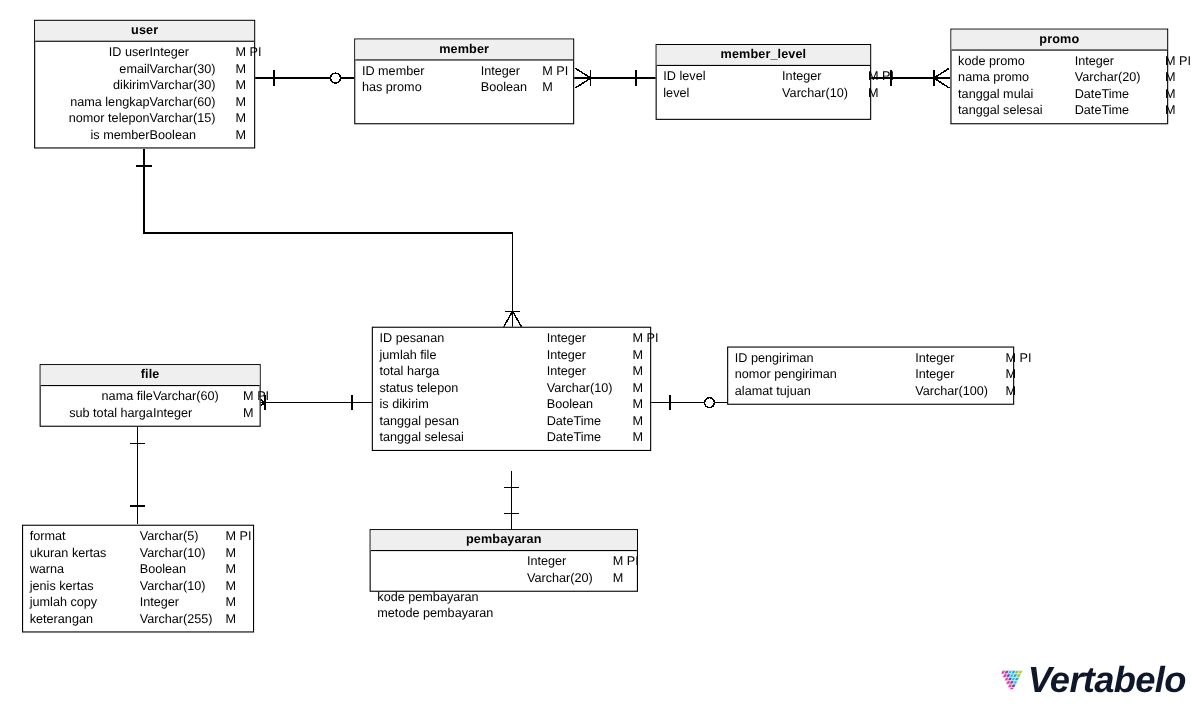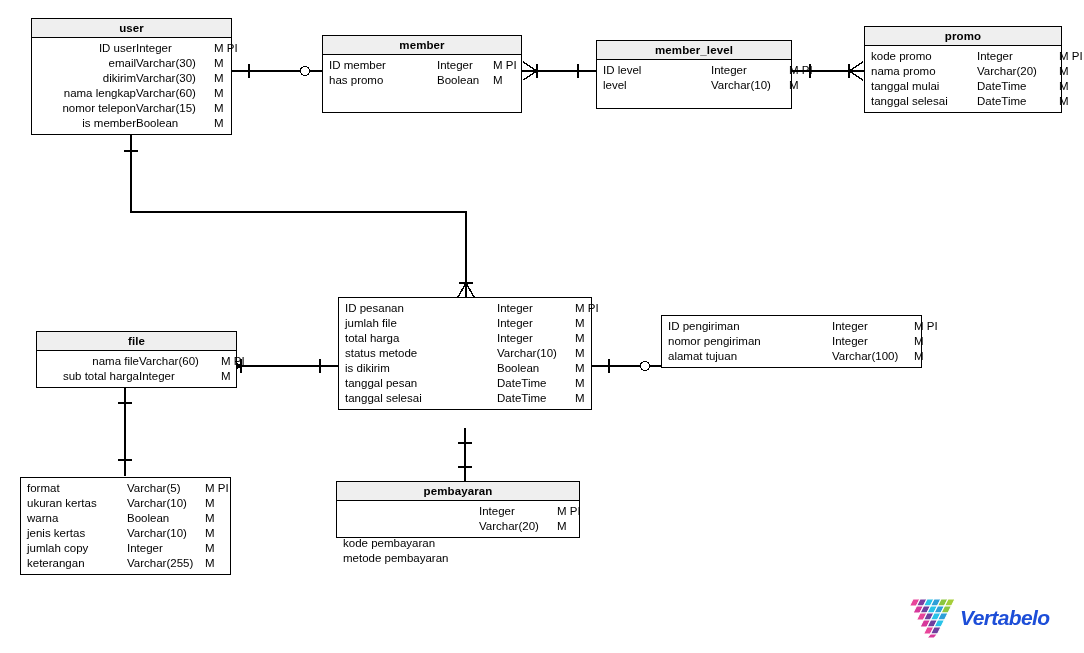--- a/index.html
+++ b/index.html
@@ -100,24 +100,24 @@
     position: absolute;
     left: 910px;
     top: 594px;
     width: 168px;
     height: 48px;
     z-index: 3;
     display: flex;
     align-items: center;
   }
   #logo-text {
-    font-size: 21px;
+    font-size: 33px;
     font-weight: bold;
     font-style: italic;
-    color: #1d4ed8;
+    color: #0f172a;
     letter-spacing: -0.6px;
     margin-left: 4px;
     text-align: center;
   }
 </style>
 </head>
 <body>
 
 <div id="canvas">
 
@@ -288,21 +288,21 @@
         <span class="attr-name">jumlah file</span>
         <span class="attr-type">Integer</span>
         <span class="attr-key">M</span>
       </div>
       <div class="attr-row">
         <span class="attr-name">total harga</span>
         <span class="attr-type">Integer</span>
         <span class="attr-key">M</span>
       </div>
       <div class="attr-row">
-        <span class="attr-name">status metode</span>
+        <span class="attr-name">status telepon</span>
         <span class="attr-type">Varchar(10)</span>
         <span class="attr-key">M</span>
       </div>
       <div class="attr-row">
         <span class="attr-name">is dikirim</span>
         <span class="attr-type">Boolean</span>
         <span class="attr-key">M</span>
       </div>
       <div class="attr-row">
         <span class="attr-name">tanggal pesan</span>

